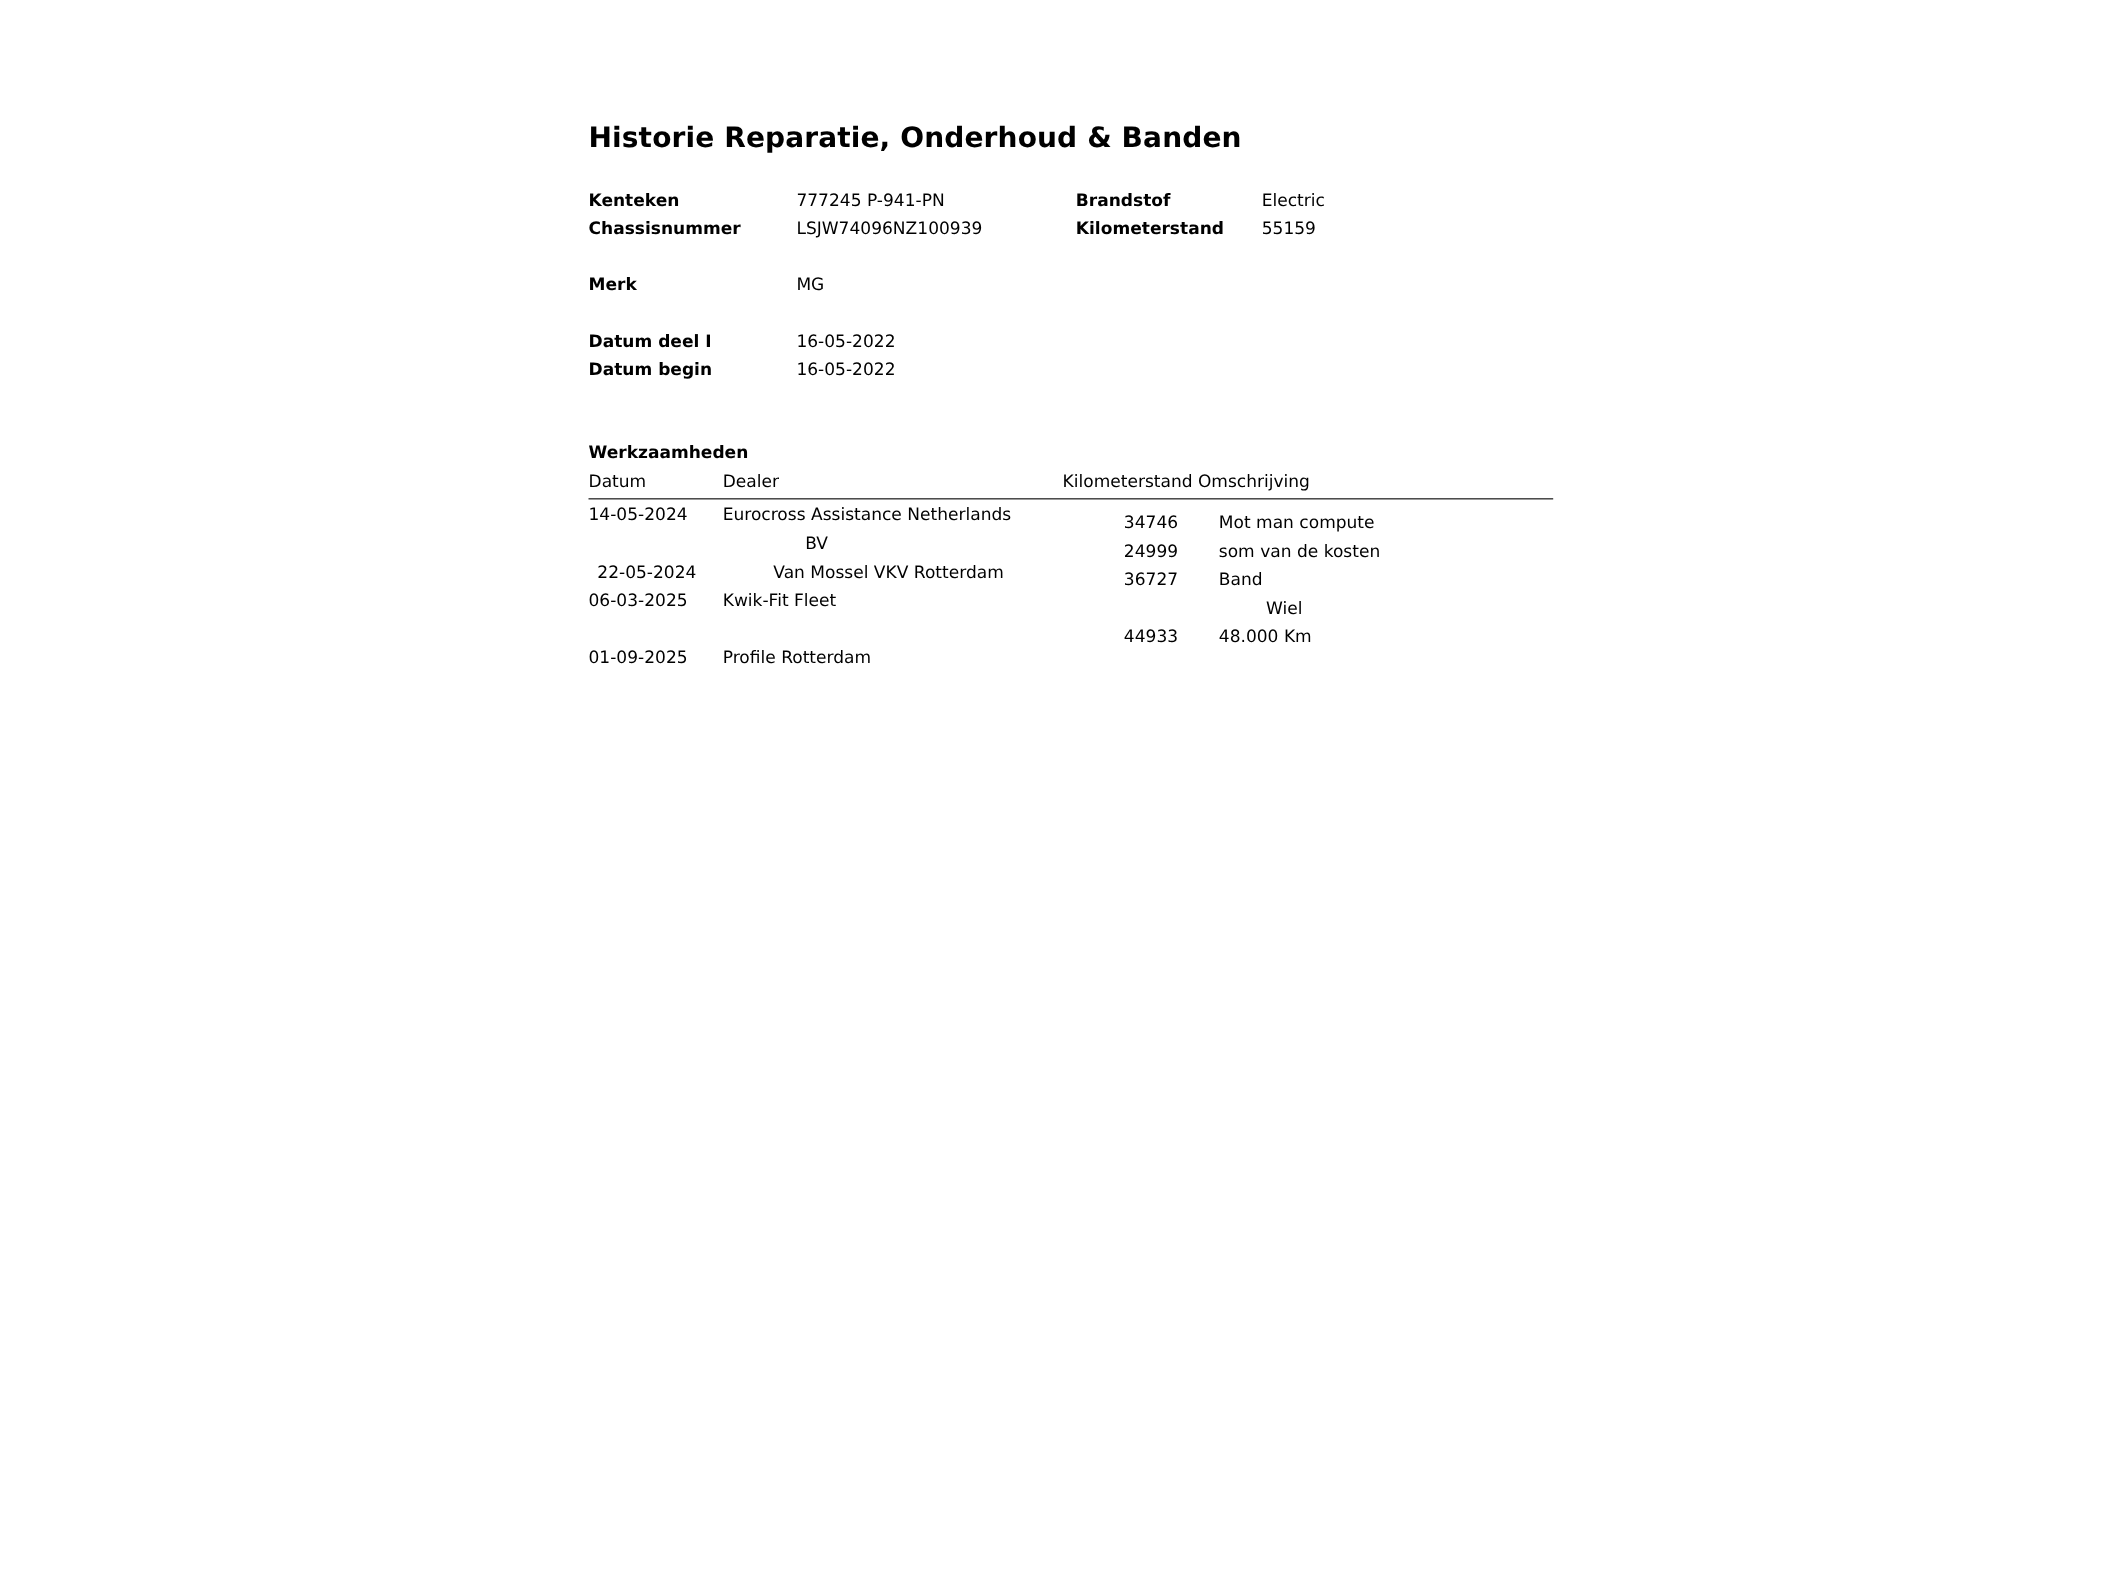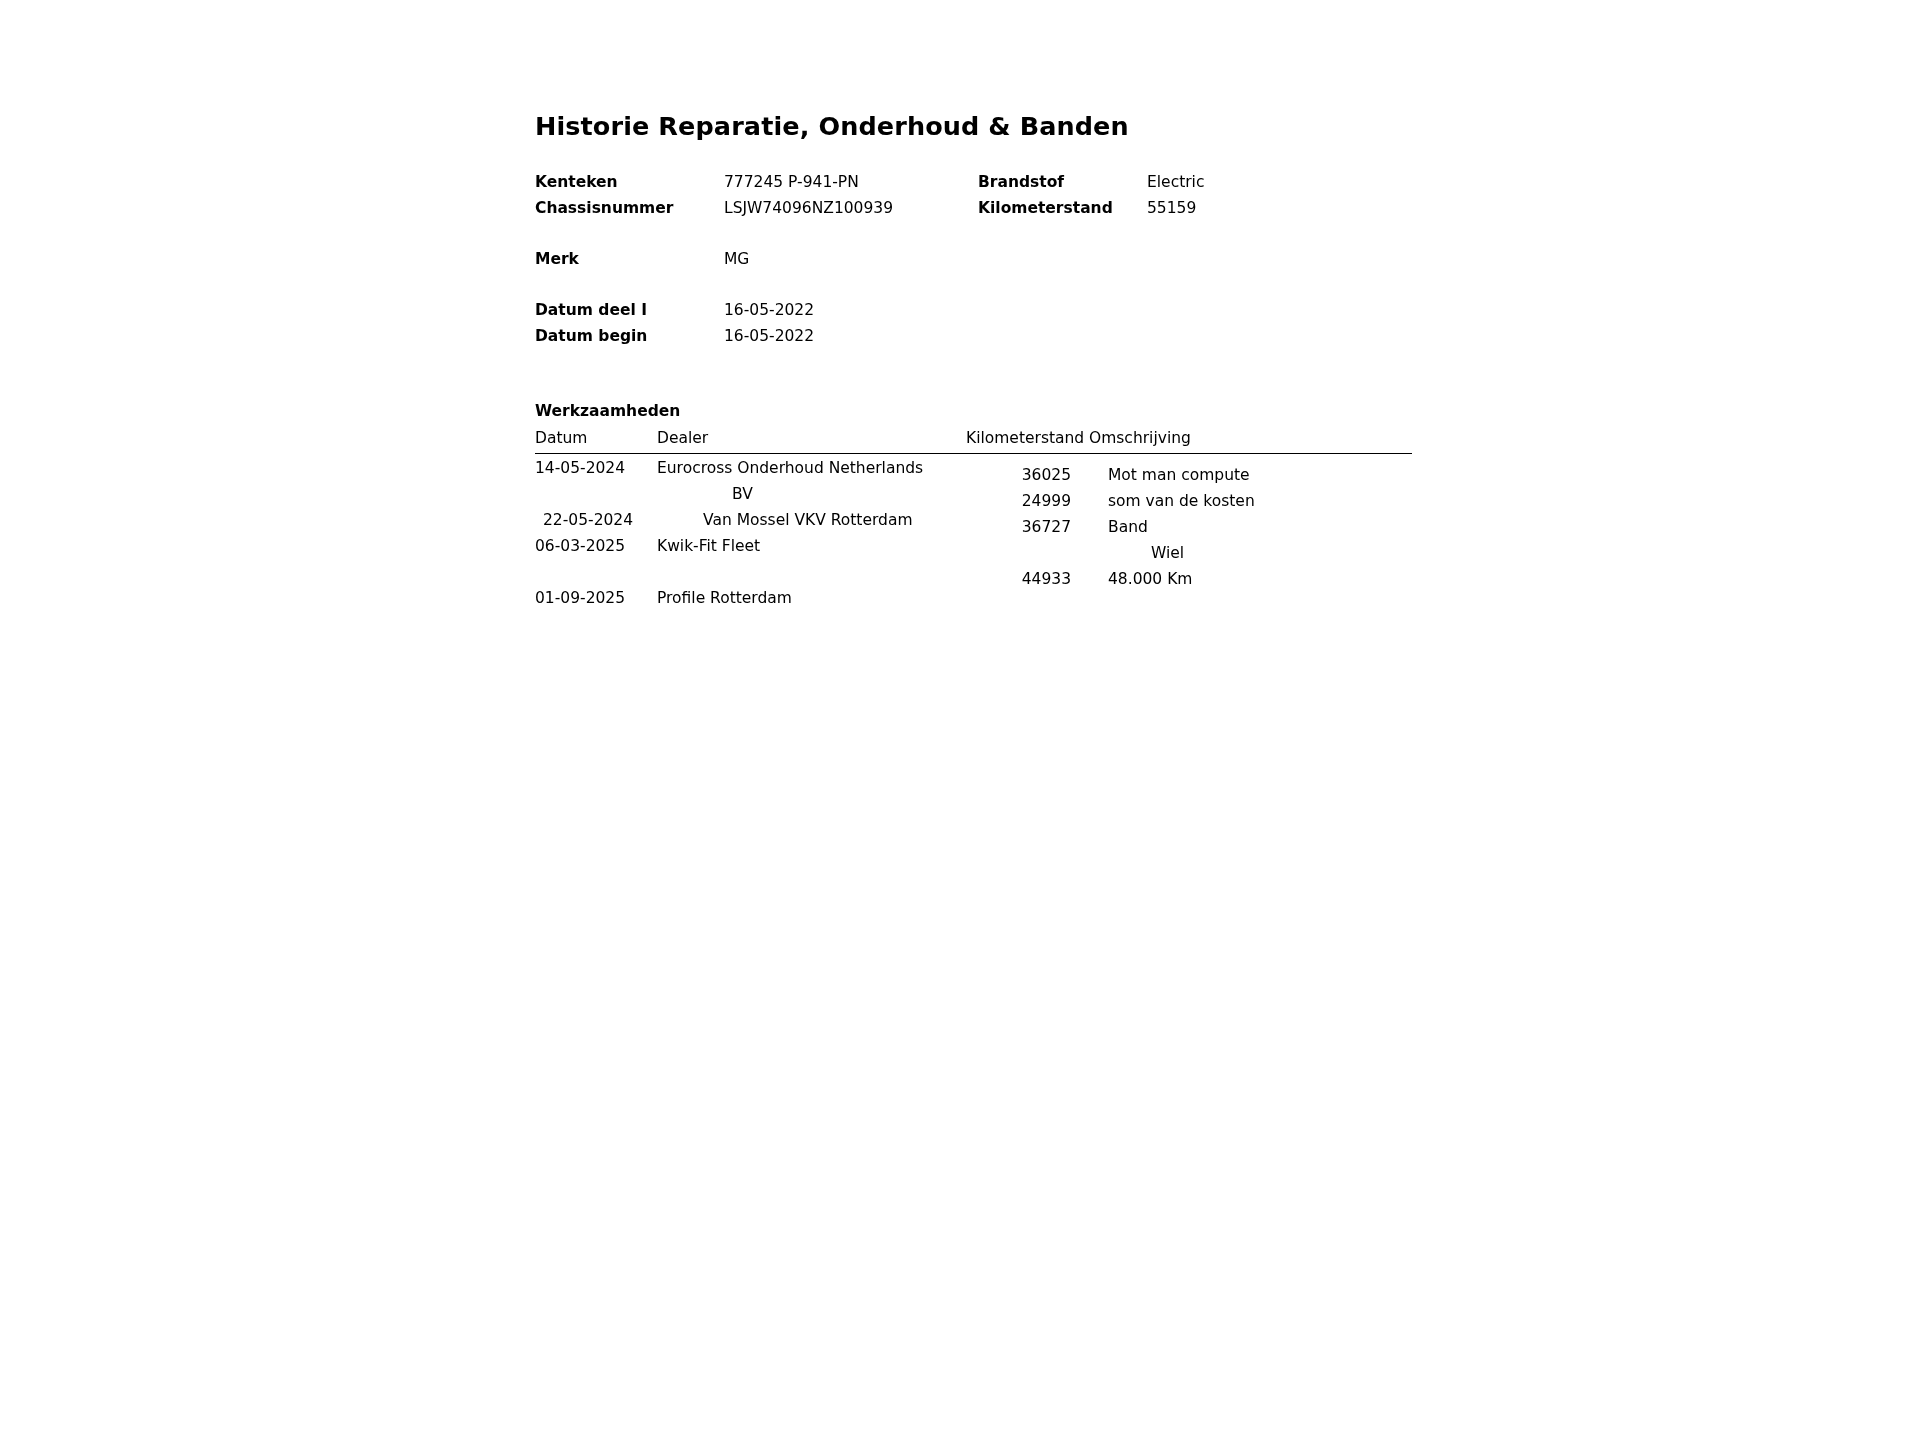--- a/index.html
+++ b/index.html
@@ -210,21 +210,21 @@
       <span class="h-dealer">Dealer</span>
       <span class="h-km">Kilometerstand</span>
       <span class="h-oms">Omschrijving</span>
     </div>
   </div>
   <div class="wt-rule"></div>
 
   <div class="left-col">
     <div class="lrow">
       <span class="l-date">14-05-2024</span>
-      <span class="l-dealer">Eurocross Onderhoud Netherlands</span>
+      <span class="l-dealer">Eurocross Assistance Netherlands</span>
     </div>
     <div class="lrow">
       <span class="l-date"></span>
       <span class="l-dealer cont">BV</span>
     </div>
     <div class="lrow">
       <span class="l-date center">22-05-2024</span>
       <span class="l-dealer indent">Van Mossel VKV Rotterdam</span>
     </div>
     <div class="lrow">
@@ -236,21 +236,21 @@
       <span class="l-dealer"></span>
     </div>
     <div class="lrow">
       <span class="l-date">01-09-2025</span>
       <span class="l-dealer">Profile Rotterdam</span>
     </div>
   </div>
 
   <div class="right-col">
     <div class="rrow">
-      <span class="r-km">36025</span>
+      <span class="r-km">34746</span>
       <span class="r-desc">Mot man compute</span>
     </div>
     <div class="rrow">
       <span class="r-km">24999</span>
       <span class="r-desc">som van de kosten</span>
     </div>
     <div class="rrow">
       <span class="r-km">36727</span>
       <span class="r-desc">Band</span>
     </div>

